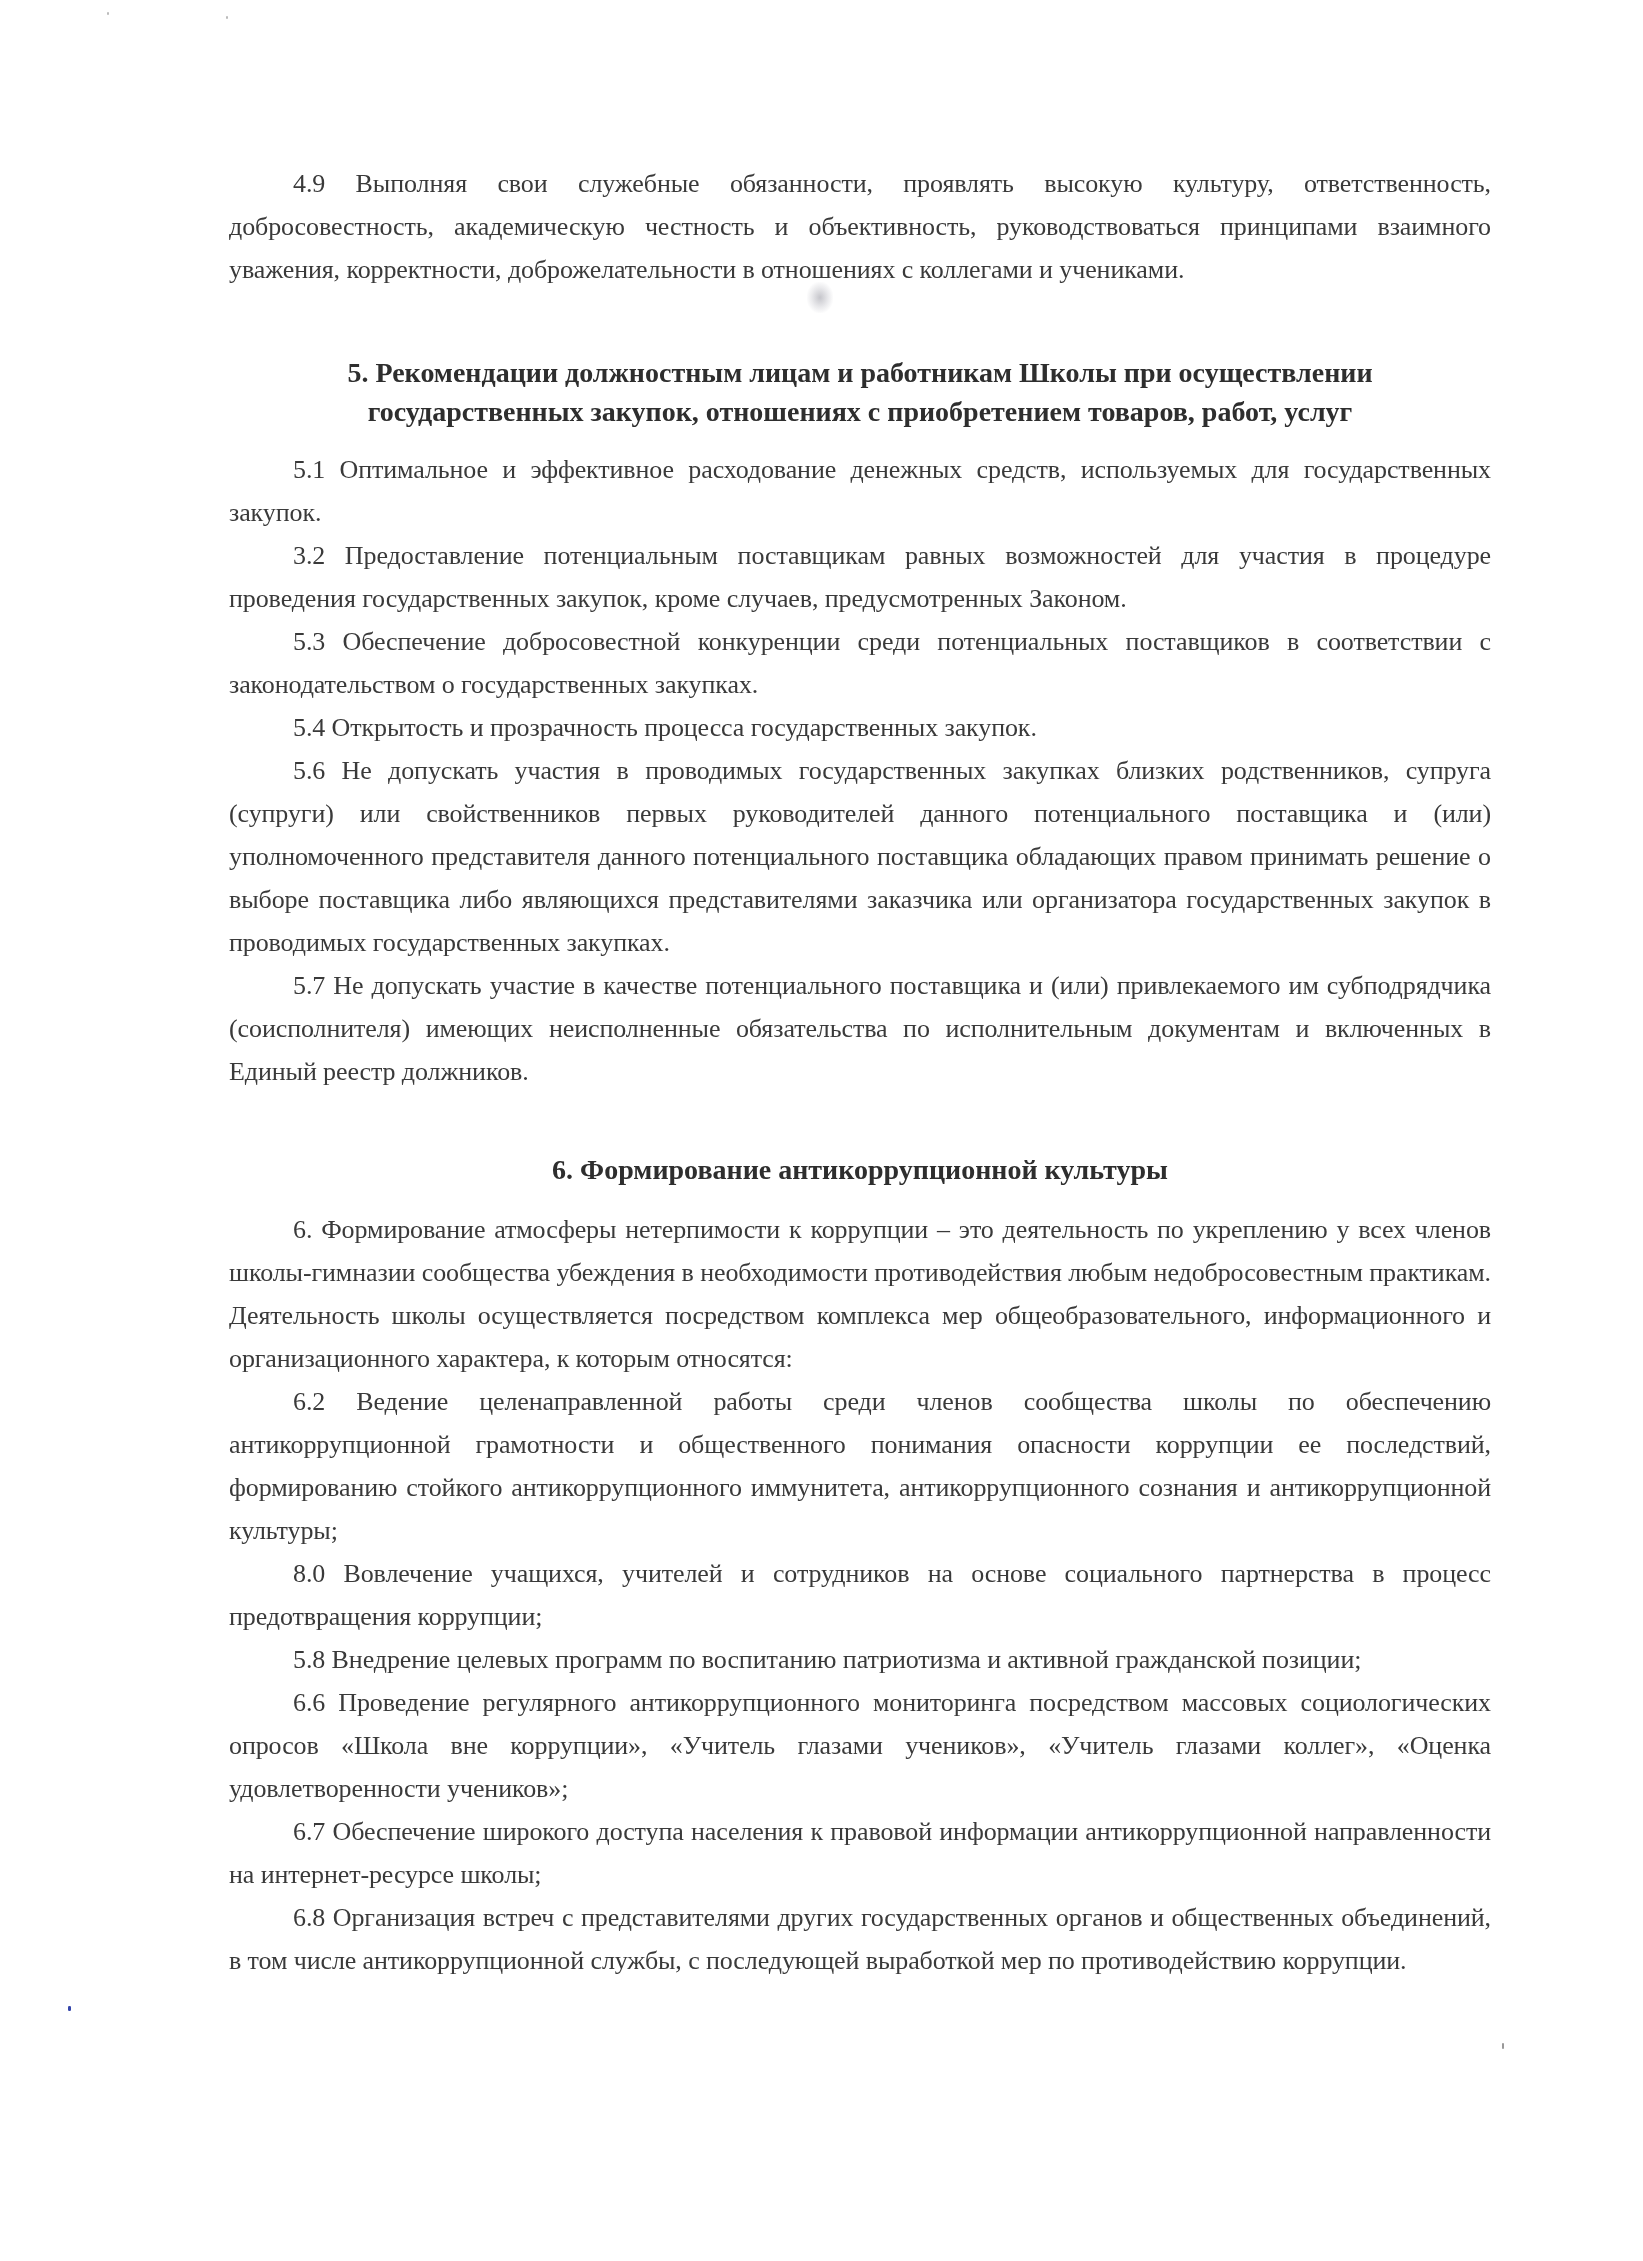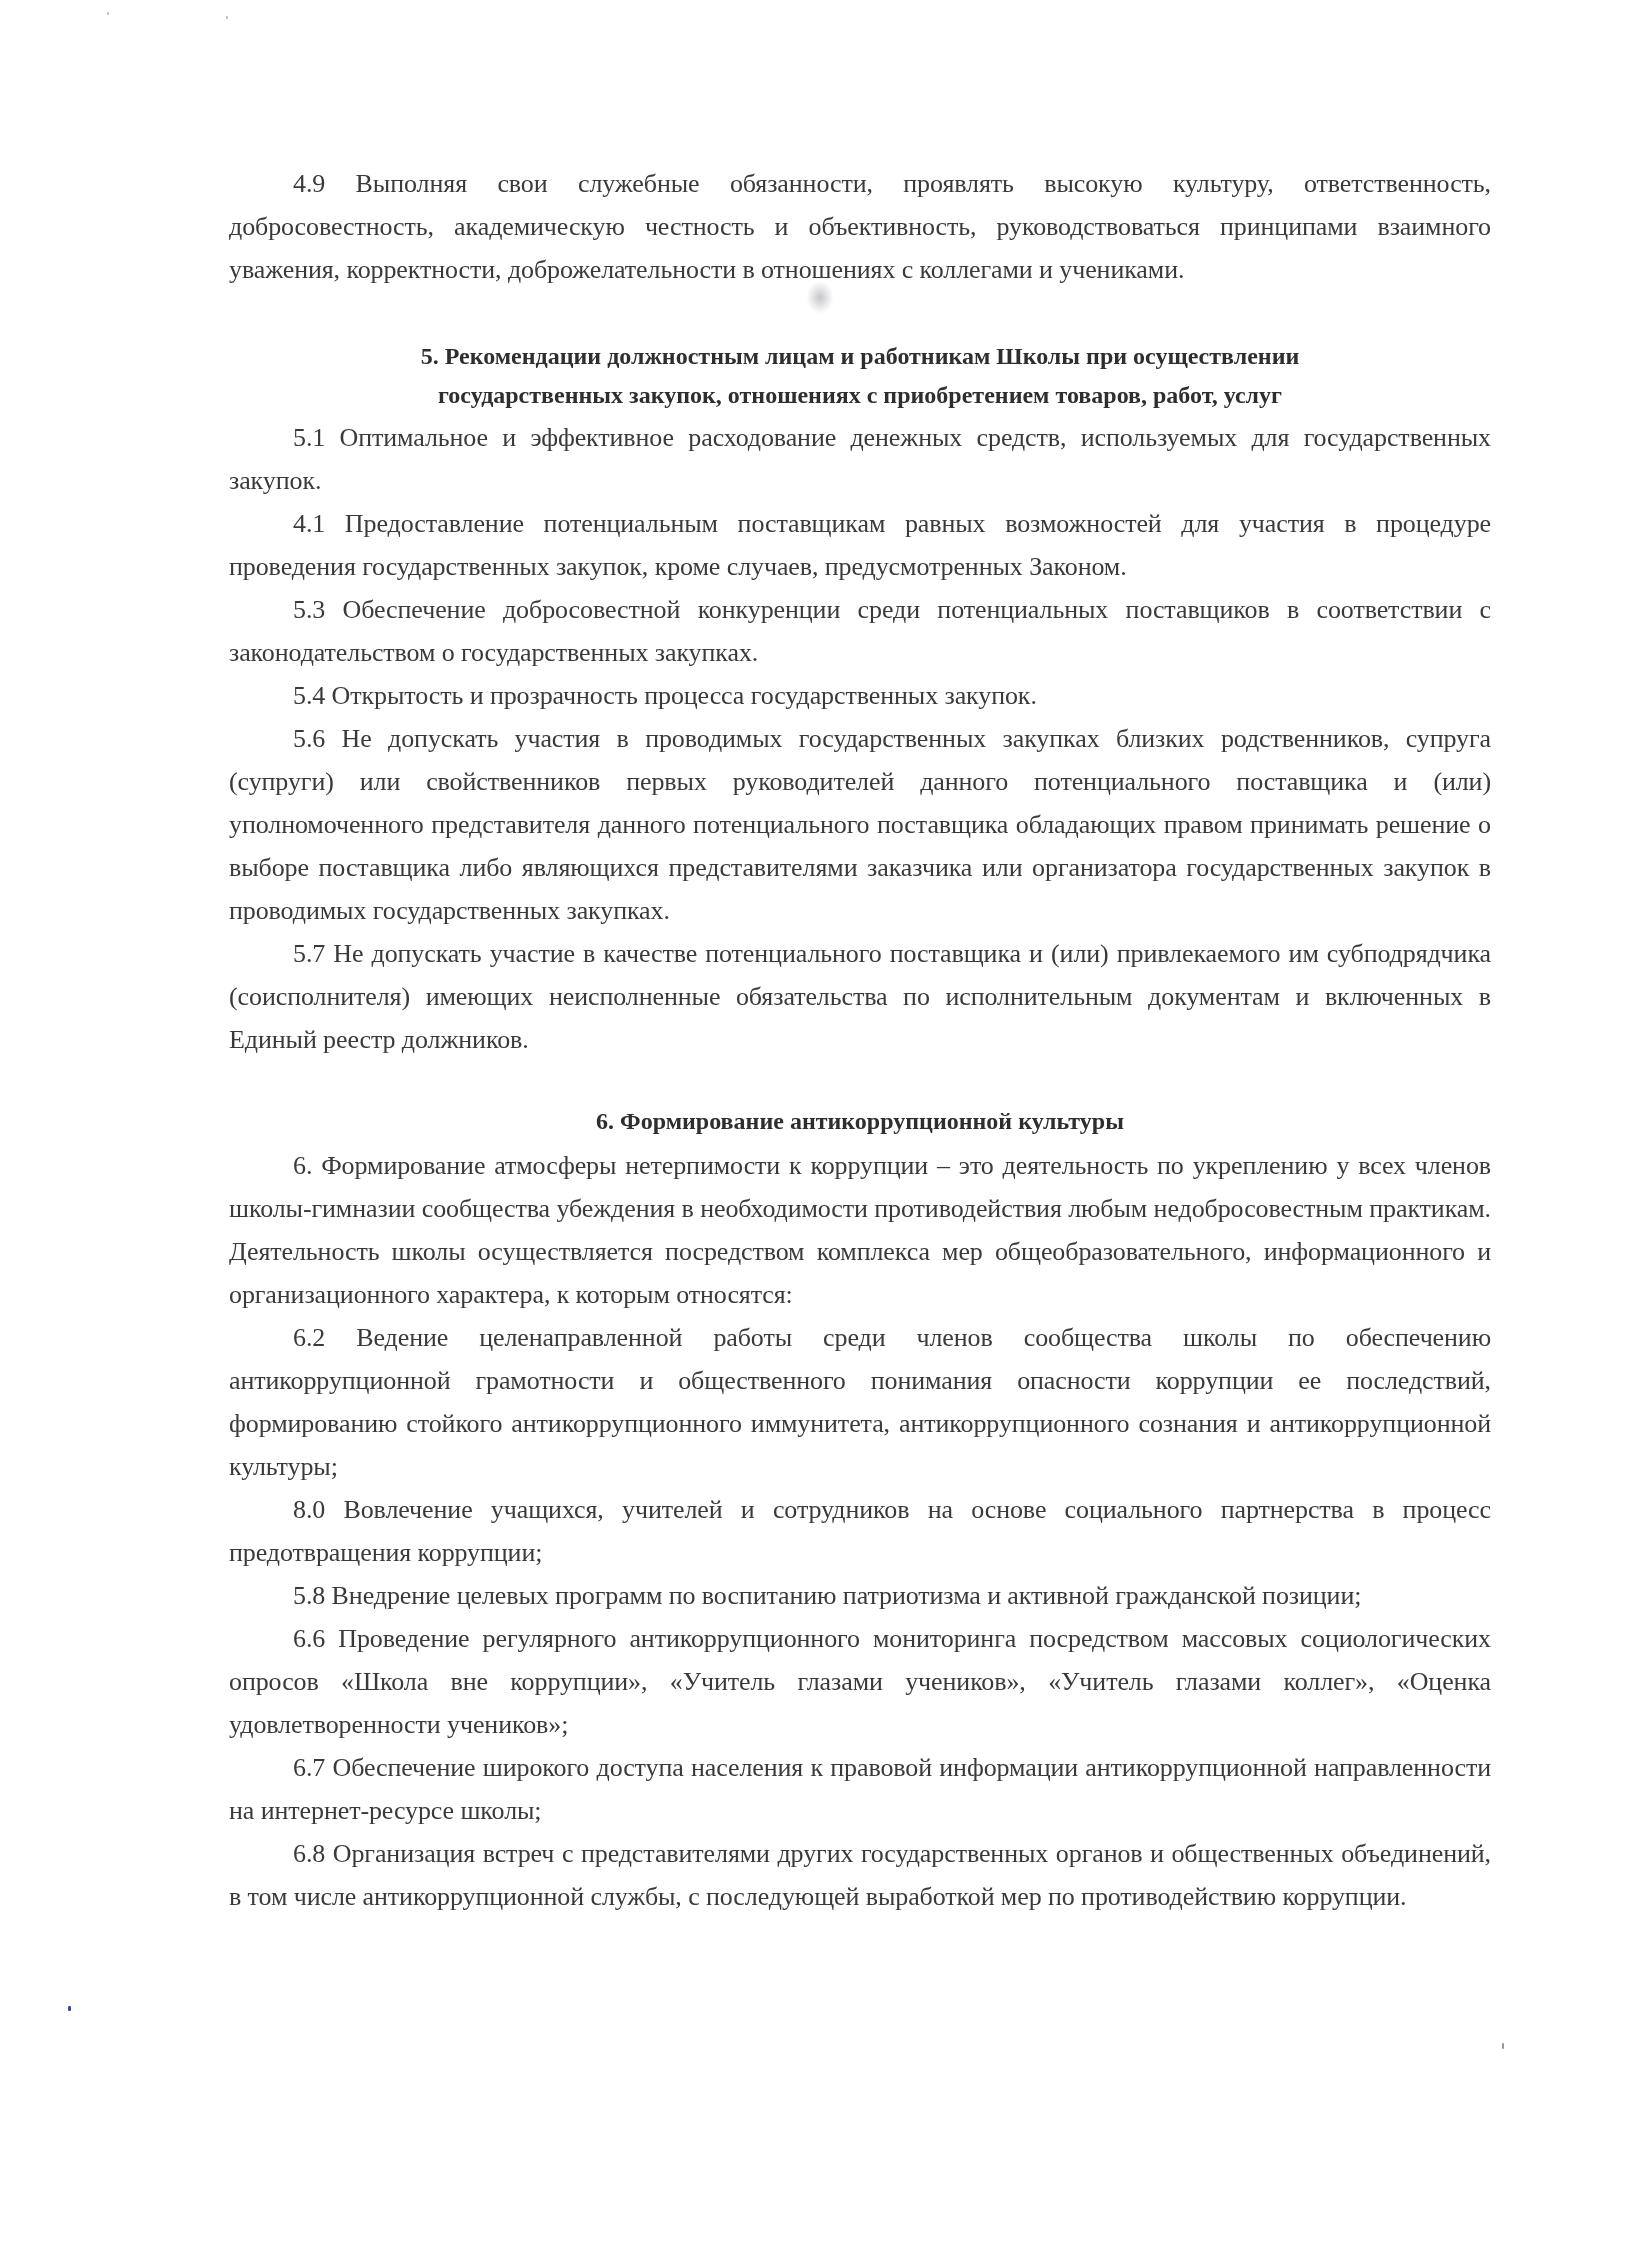--- a/index.html
+++ b/index.html
@@ -23,22 +23,22 @@
     }
     p.para {
       margin: 0;
       font-size: 26px;
       line-height: 43px;
       text-align: justify;
       text-indent: 64px;
       letter-spacing: -0.1px;
     }
     h2.heading {
-      margin: 0;
-      font-size: 24px;
+      margin: 16px;
+      font-size: 28px;
       line-height: 39px;
       font-weight: bold;
       text-align: center;
       color: #2e2e2e;
     }
     .gap-before-h5 { height: 46px; }
     .gap-after-h5 { height: 1.3px; }
     .gap-before-h6 { height: 41px; }
     .gap-after-h6 { height: 2.6px; }
     .smudge {
@@ -69,21 +69,21 @@
   <p class="para">4.9 Выполняя свои служебные обязанности, проявлять высокую культуру, ответственность, добросовестность, академическую честность и объективность, руководствоваться принципами взаимного уважения, корректности, доброжелательности в отношениях с коллегами и учениками.</p>
 
   <div class="gap-before-h5"></div>
   <h2 class="heading">
     <span>5. Рекомендации должностным лицам и работникам Школы при осуществлении</span><br>
     <span>государственных закупок, отношениях с приобретением товаров, работ, услуг</span>
   </h2>
   <div class="gap-after-h5"></div>
 
   <p class="para">5.1 Оптимальное и эффективное расходование денежных средств, используемых для государственных закупок.</p>
-  <p class="para">4.1 Предоставление потенциальным поставщикам равных возможностей для участия в процедуре проведения государственных закупок, кроме случаев, предусмотренных Законом.</p>
+  <p class="para">3.2 Предоставление потенциальным поставщикам равных возможностей для участия в процедуре проведения государственных закупок, кроме случаев, предусмотренных Законом.</p>
   <p class="para">5.3 Обеспечение добросовестной конкуренции среди потенциальных поставщиков в соответствии с законодательством о государственных закупках.</p>
   <p class="para">5.4 Открытость и прозрачность процесса государственных закупок.</p>
   <p class="para">5.6 Не допускать участия в проводимых государственных закупках близких родственников, супруга (супруги) или свойственников первых руководителей данного потенциального поставщика и (или) уполномоченного представителя данного потенциального поставщика обладающих правом принимать решение о выборе поставщика либо являющихся представителями заказчика или организатора государственных закупок в проводимых государственных закупках.</p>
   <p class="para">5.7 Не допускать участие в качестве потенциального поставщика и (или) привлекаемого им субподрядчика (соисполнителя) имеющих неисполненные обязательства по исполнительным документам и включенных в Единый реестр должников.</p>
 
   <div class="gap-before-h6"></div>
   <h2 class="heading">
     <span>6. Формирование антикоррупционной культуры</span>
   </h2>
   <div class="gap-after-h6"></div>

